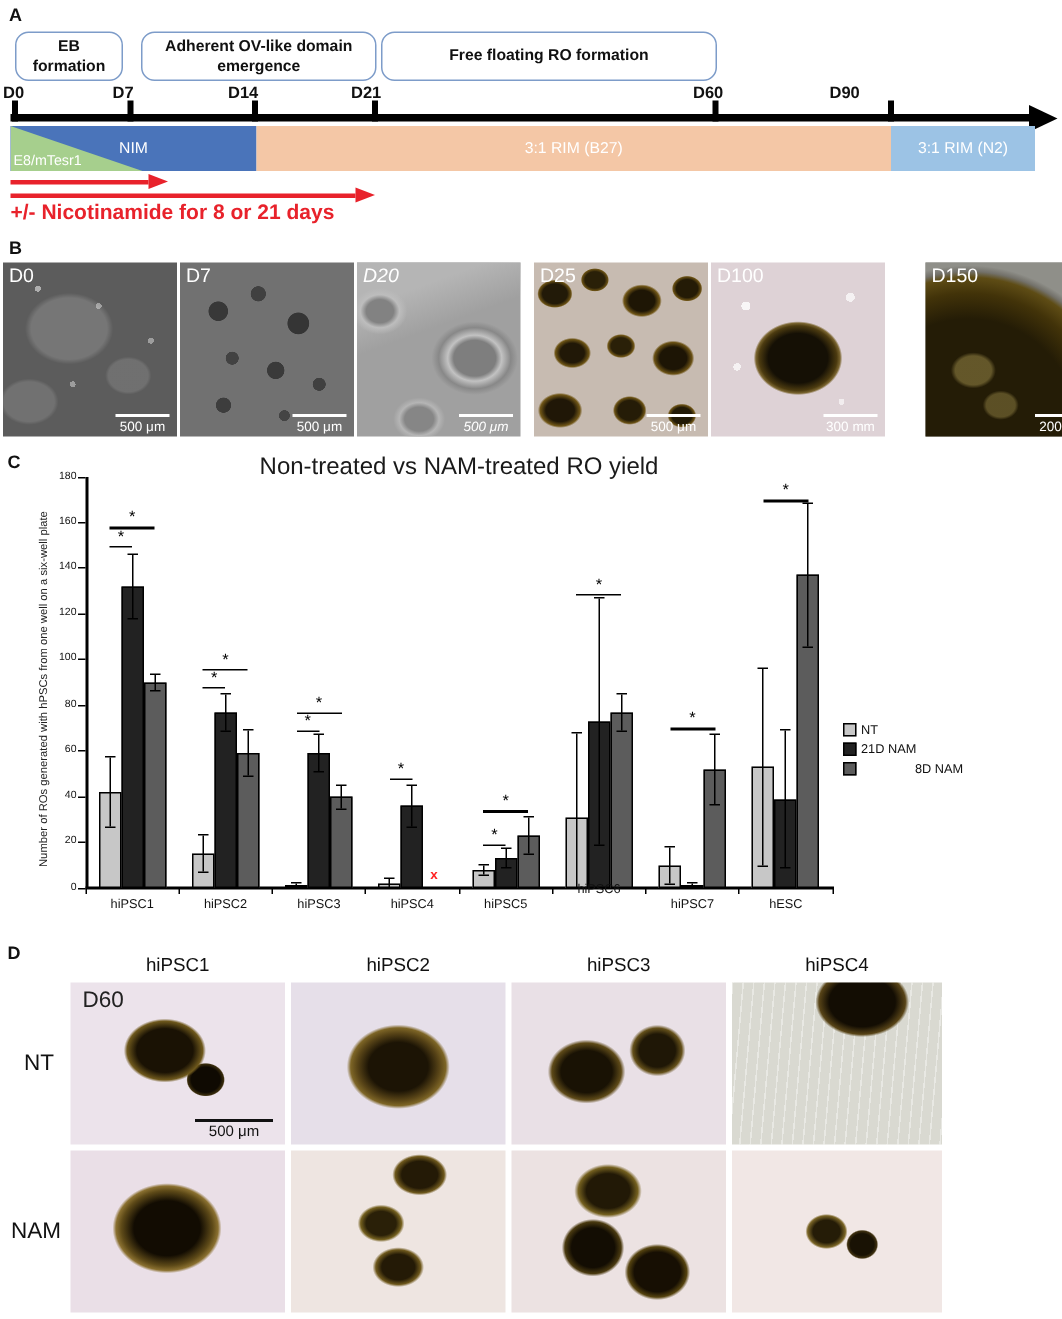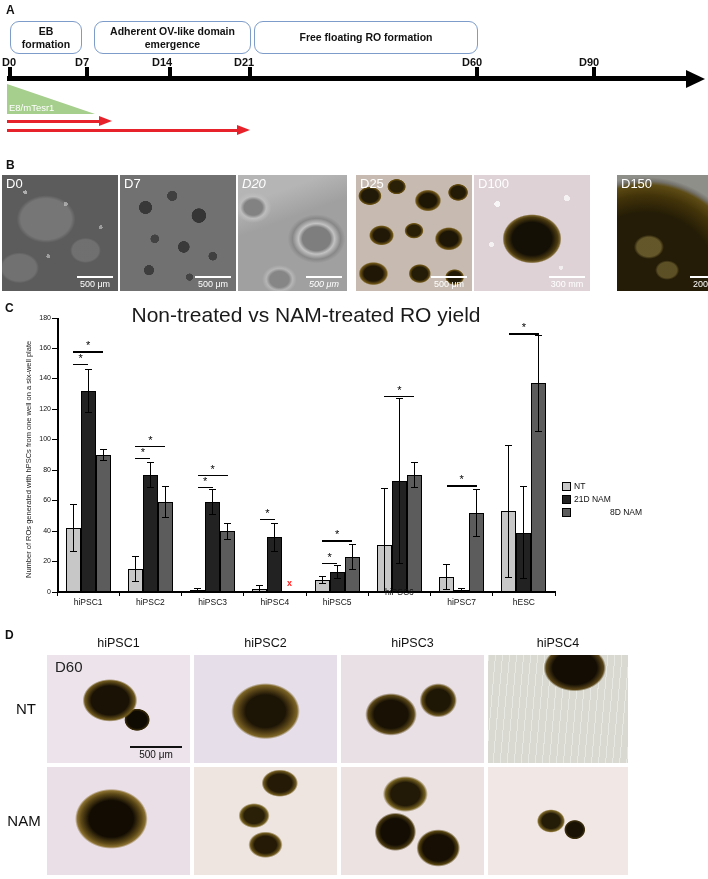--- a/index.html
+++ b/index.html
@@ -69,21 +69,21 @@
     radial-gradient(circle 3px at 20% 25%,rgba(255,255,255,.8) 0 100%,transparent 100%),
     radial-gradient(circle 2.5px at 15% 60%,rgba(255,255,255,.7) 0 100%,transparent 100%),
     radial-gradient(circle 3px at 80% 20%,rgba(255,255,255,.7) 0 100%,transparent 100%),
     radial-gradient(circle 2px at 75% 80%,rgba(255,255,255,.6) 0 100%,transparent 100%),
     radial-gradient(ellipse 36px 30px at 50% 55%,#151005 0 55%,#4c3b10 72%,#7a6530 78%,transparent 82%);}
   .t-b5{background-color:#8f8f89;background-image:
     radial-gradient(ellipse 20px 16px at 28% 62%,rgba(195,175,95,.4) 0 60%,transparent 75%),
     radial-gradient(ellipse 16px 13px at 44% 82%,rgba(195,175,95,.35) 0 60%,transparent 75%),
     radial-gradient(circle 132px at 25% 95%,#241c06 0 55%,#423309 68%,#5e4c15 76%,#73716a 79%,#8f8f89 82%);}
   
-  #chart-title{left:57px;top:303px;width:498px;text-align:center;font-size:21px;color:#1a1a1a;}
+  #chart-title{left:57px;top:303px;width:498px;text-align:center;font-size:16px;color:#1a1a1a;}
   #chart-ylabel{left:24px;top:328px;height:262px;writing-mode:vertical-rl;transform:rotate(180deg);
     font-size:7.5px;color:#222;text-align:center;}
   #plot{left:57px;top:318px;width:498px;height:274px;}
   .axis-y{left:57px;top:318px;width:1.5px;height:274px;background:#000;}
   .axis-x{left:57px;top:591px;width:499px;height:1.5px;background:#000;}
   .ytick-label{position:absolute;font-size:7px;text-align:right;color:#111;}
   .cat-label{position:absolute;font-size:8.5px;text-align:center;color:#111;}
   .bar{position:absolute;box-sizing:border-box;border:1px solid #000;}
   .sig-star{position:absolute;font-size:11px;text-align:center;color:#000;}
   .missing-x{position:absolute;font-size:9px;font-weight:bold;}
@@ -132,39 +132,49 @@
 
   <div class="phase-box" style="left:10px;width:72px">EB formation</div>
   <div class="phase-box" style="left:254px;width:224px">Free floating RO formation</div>
   <div class="phase-box" style="left:94px;width:157px">Adherent OV-like domain emergence</div>
 
   <span class="day-label" style="left:2px">D0</span>
   <span class="day-label" style="left:75px">D7</span>
   <span class="day-label" style="left:152px">D14</span>
   <span class="day-label" style="left:234px">D21</span>
   <span class="day-label" style="left:462px">D60</span>
-  <span class="day-label" style="left:579px">D90</span>
+  <span class="day-label" style="left:553px">D90</span>
 
   <div class="tl-bar"></div>
   <div class="tl-head"></div>
   <div class="tl-tick" style="left:8px"></div>
   <div class="tl-tick" style="left:85px"></div>
   <div class="tl-tick" style="left:168px"></div>
   <div class="tl-tick" style="left:248px"></div>
   <div class="tl-tick" style="left:475px"></div>
   <div class="tl-tick" style="left:592px"></div>
 
+  <div class="media-band m-nim">
+    <span>NIM</span>
+  </div>
   <div class="media-band m-e8">
     <span>E8/mTesr1</span>
+  </div>
+  <div class="media-band m-b27">
+    <span>3:1 RIM (B27)</span>
+  </div>
+  <div class="media-band m-n2">
+    <span>3:1 RIM (N2)</span>
   </div>
 
   <div class="red-line" style="left:7px;top:120px;width:92px"></div>
   <div class="red-head" style="left:99px;top:116px"></div>
   <div class="red-line" style="left:7px;top:129px;width:230px"></div>
   <div class="red-head" style="left:237px;top:125px"></div>
+  <div class="nam-note">+/- Nicotinamide for 8 or 21 days</div>
 
   <div class="abs panel-label" style="left:6px;top:158px">B</div>
 
   <div class="b-tile t-b0" style="left:2px;width:116px">
     <span class="b-day">D0</span>
     <div class="scalebar"><div class="sb-line"></div><span>500 μm</span></div>
   </div>
   <div class="b-tile t-b1" style="left:120px;width:116px">
     <span class="b-day">D7</span>
     <div class="scalebar"><div class="sb-line"></div><span>500 μm</span></div>

